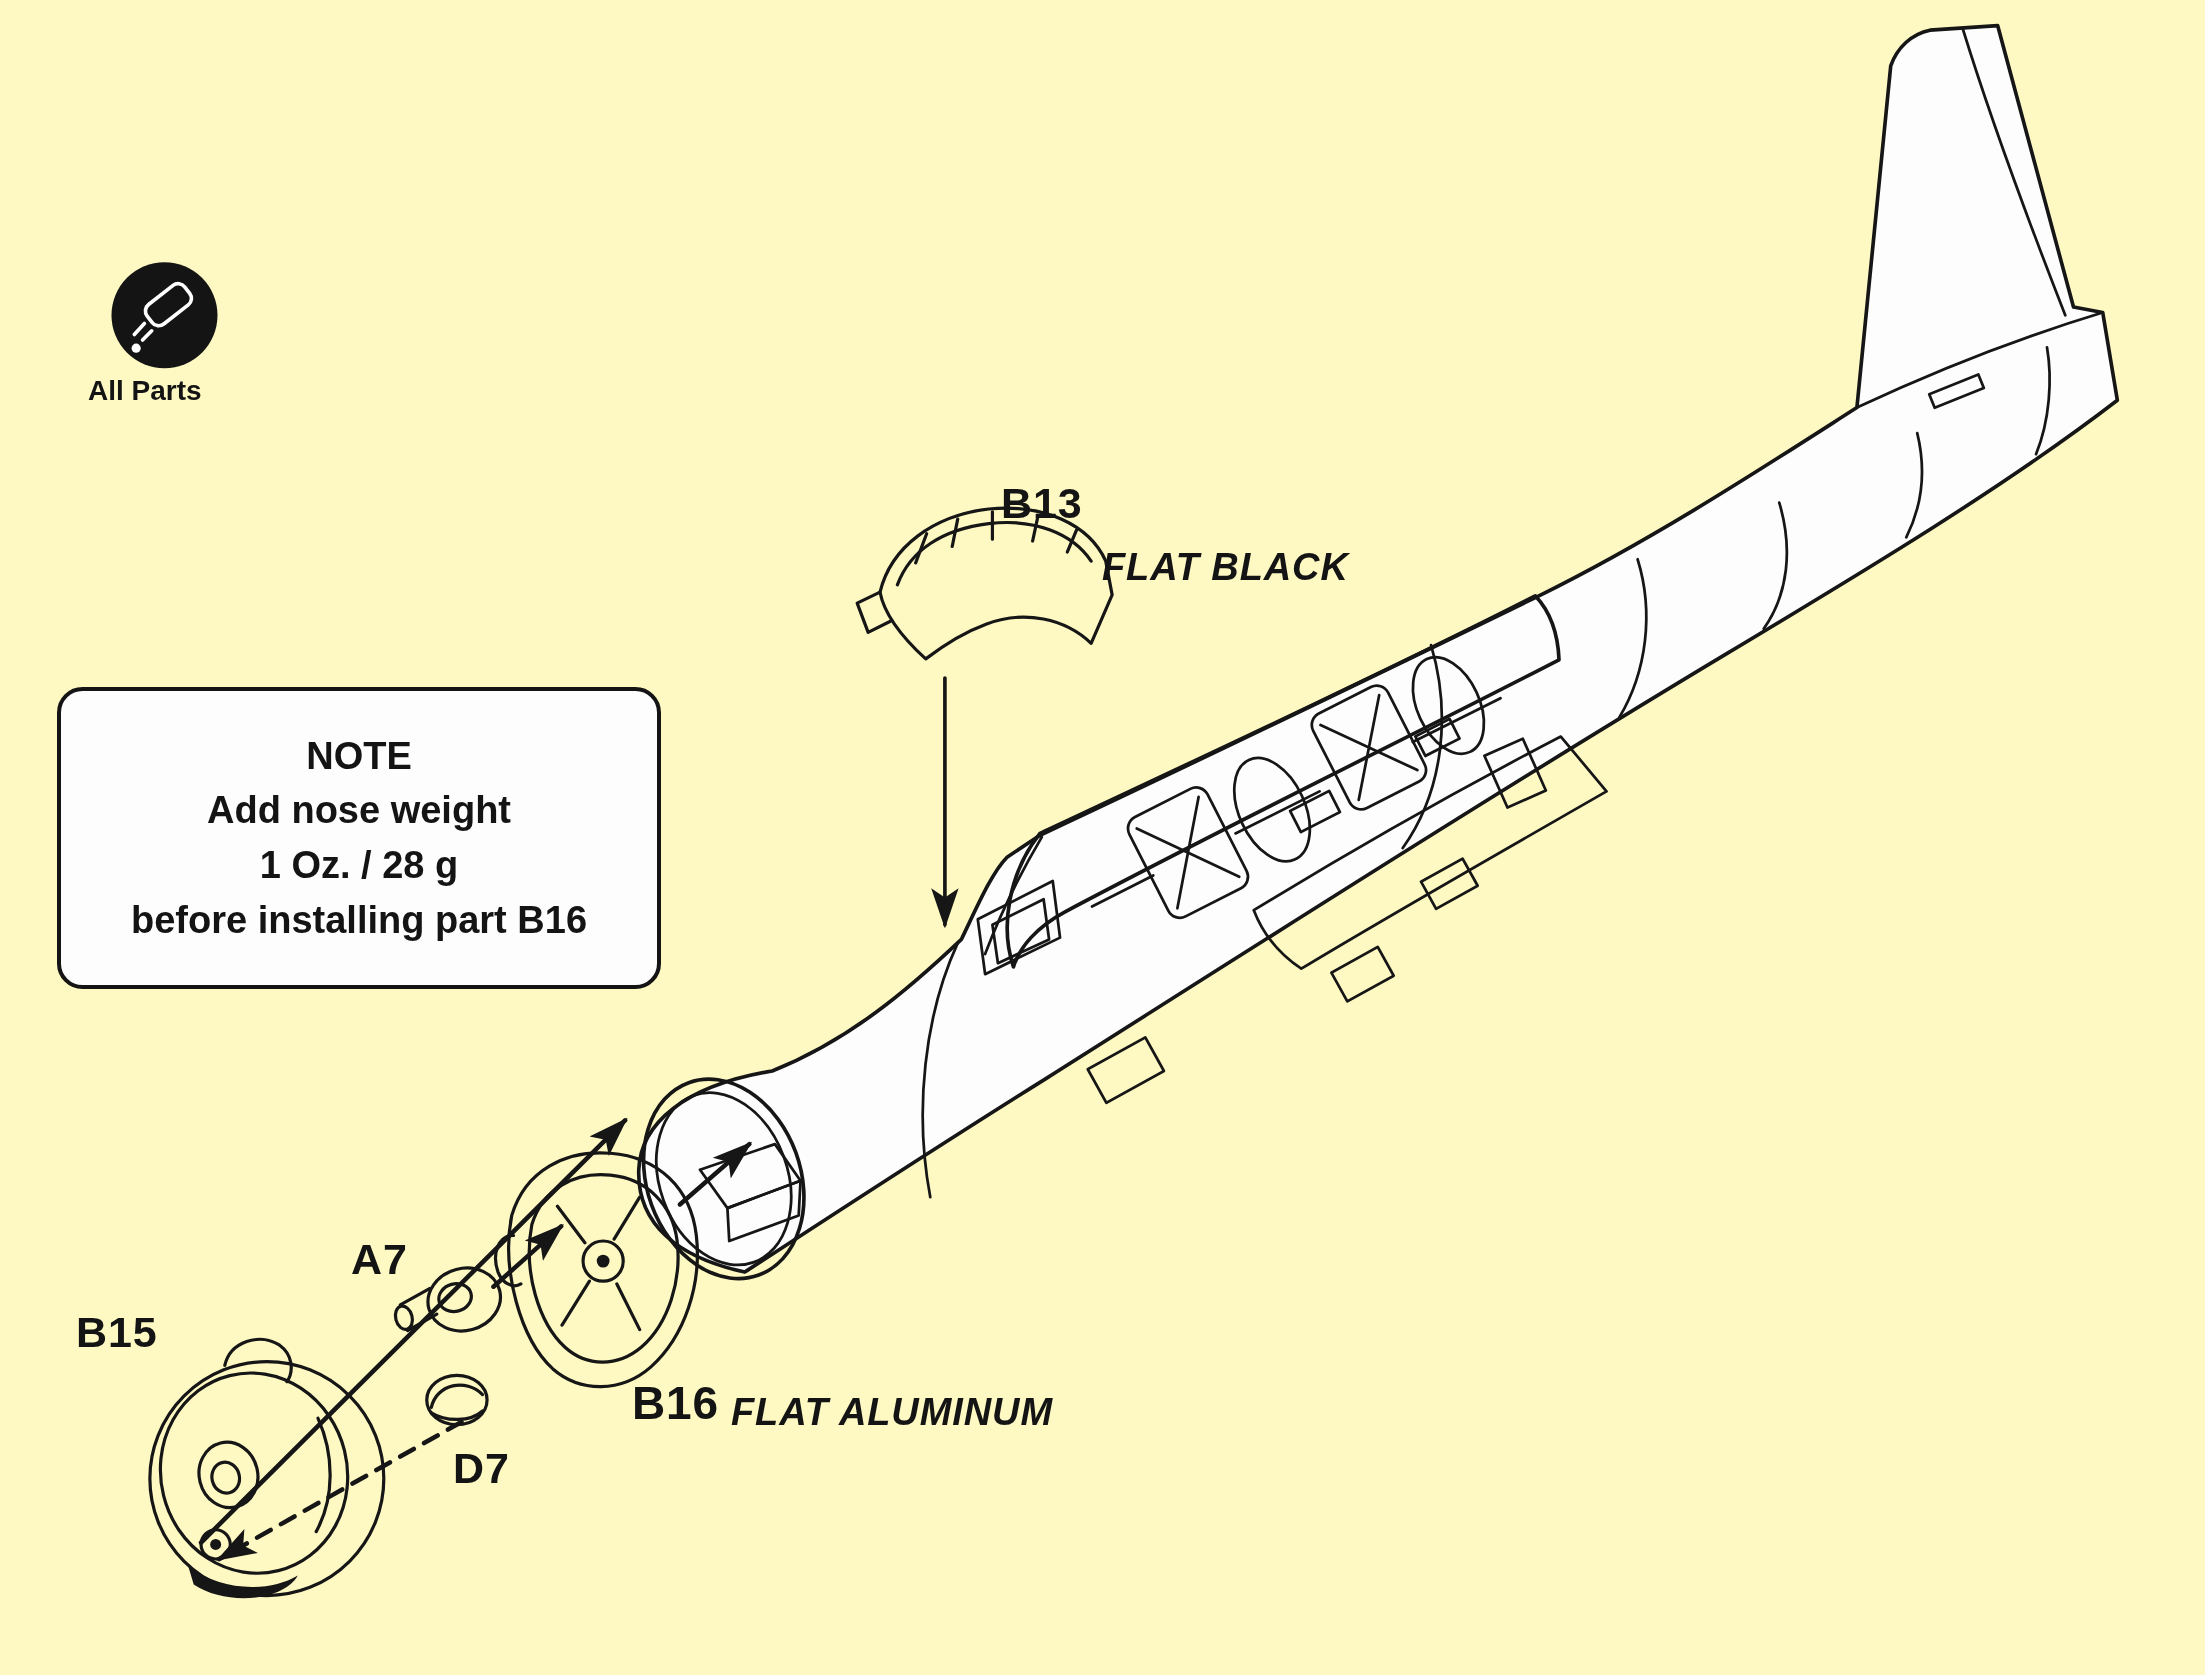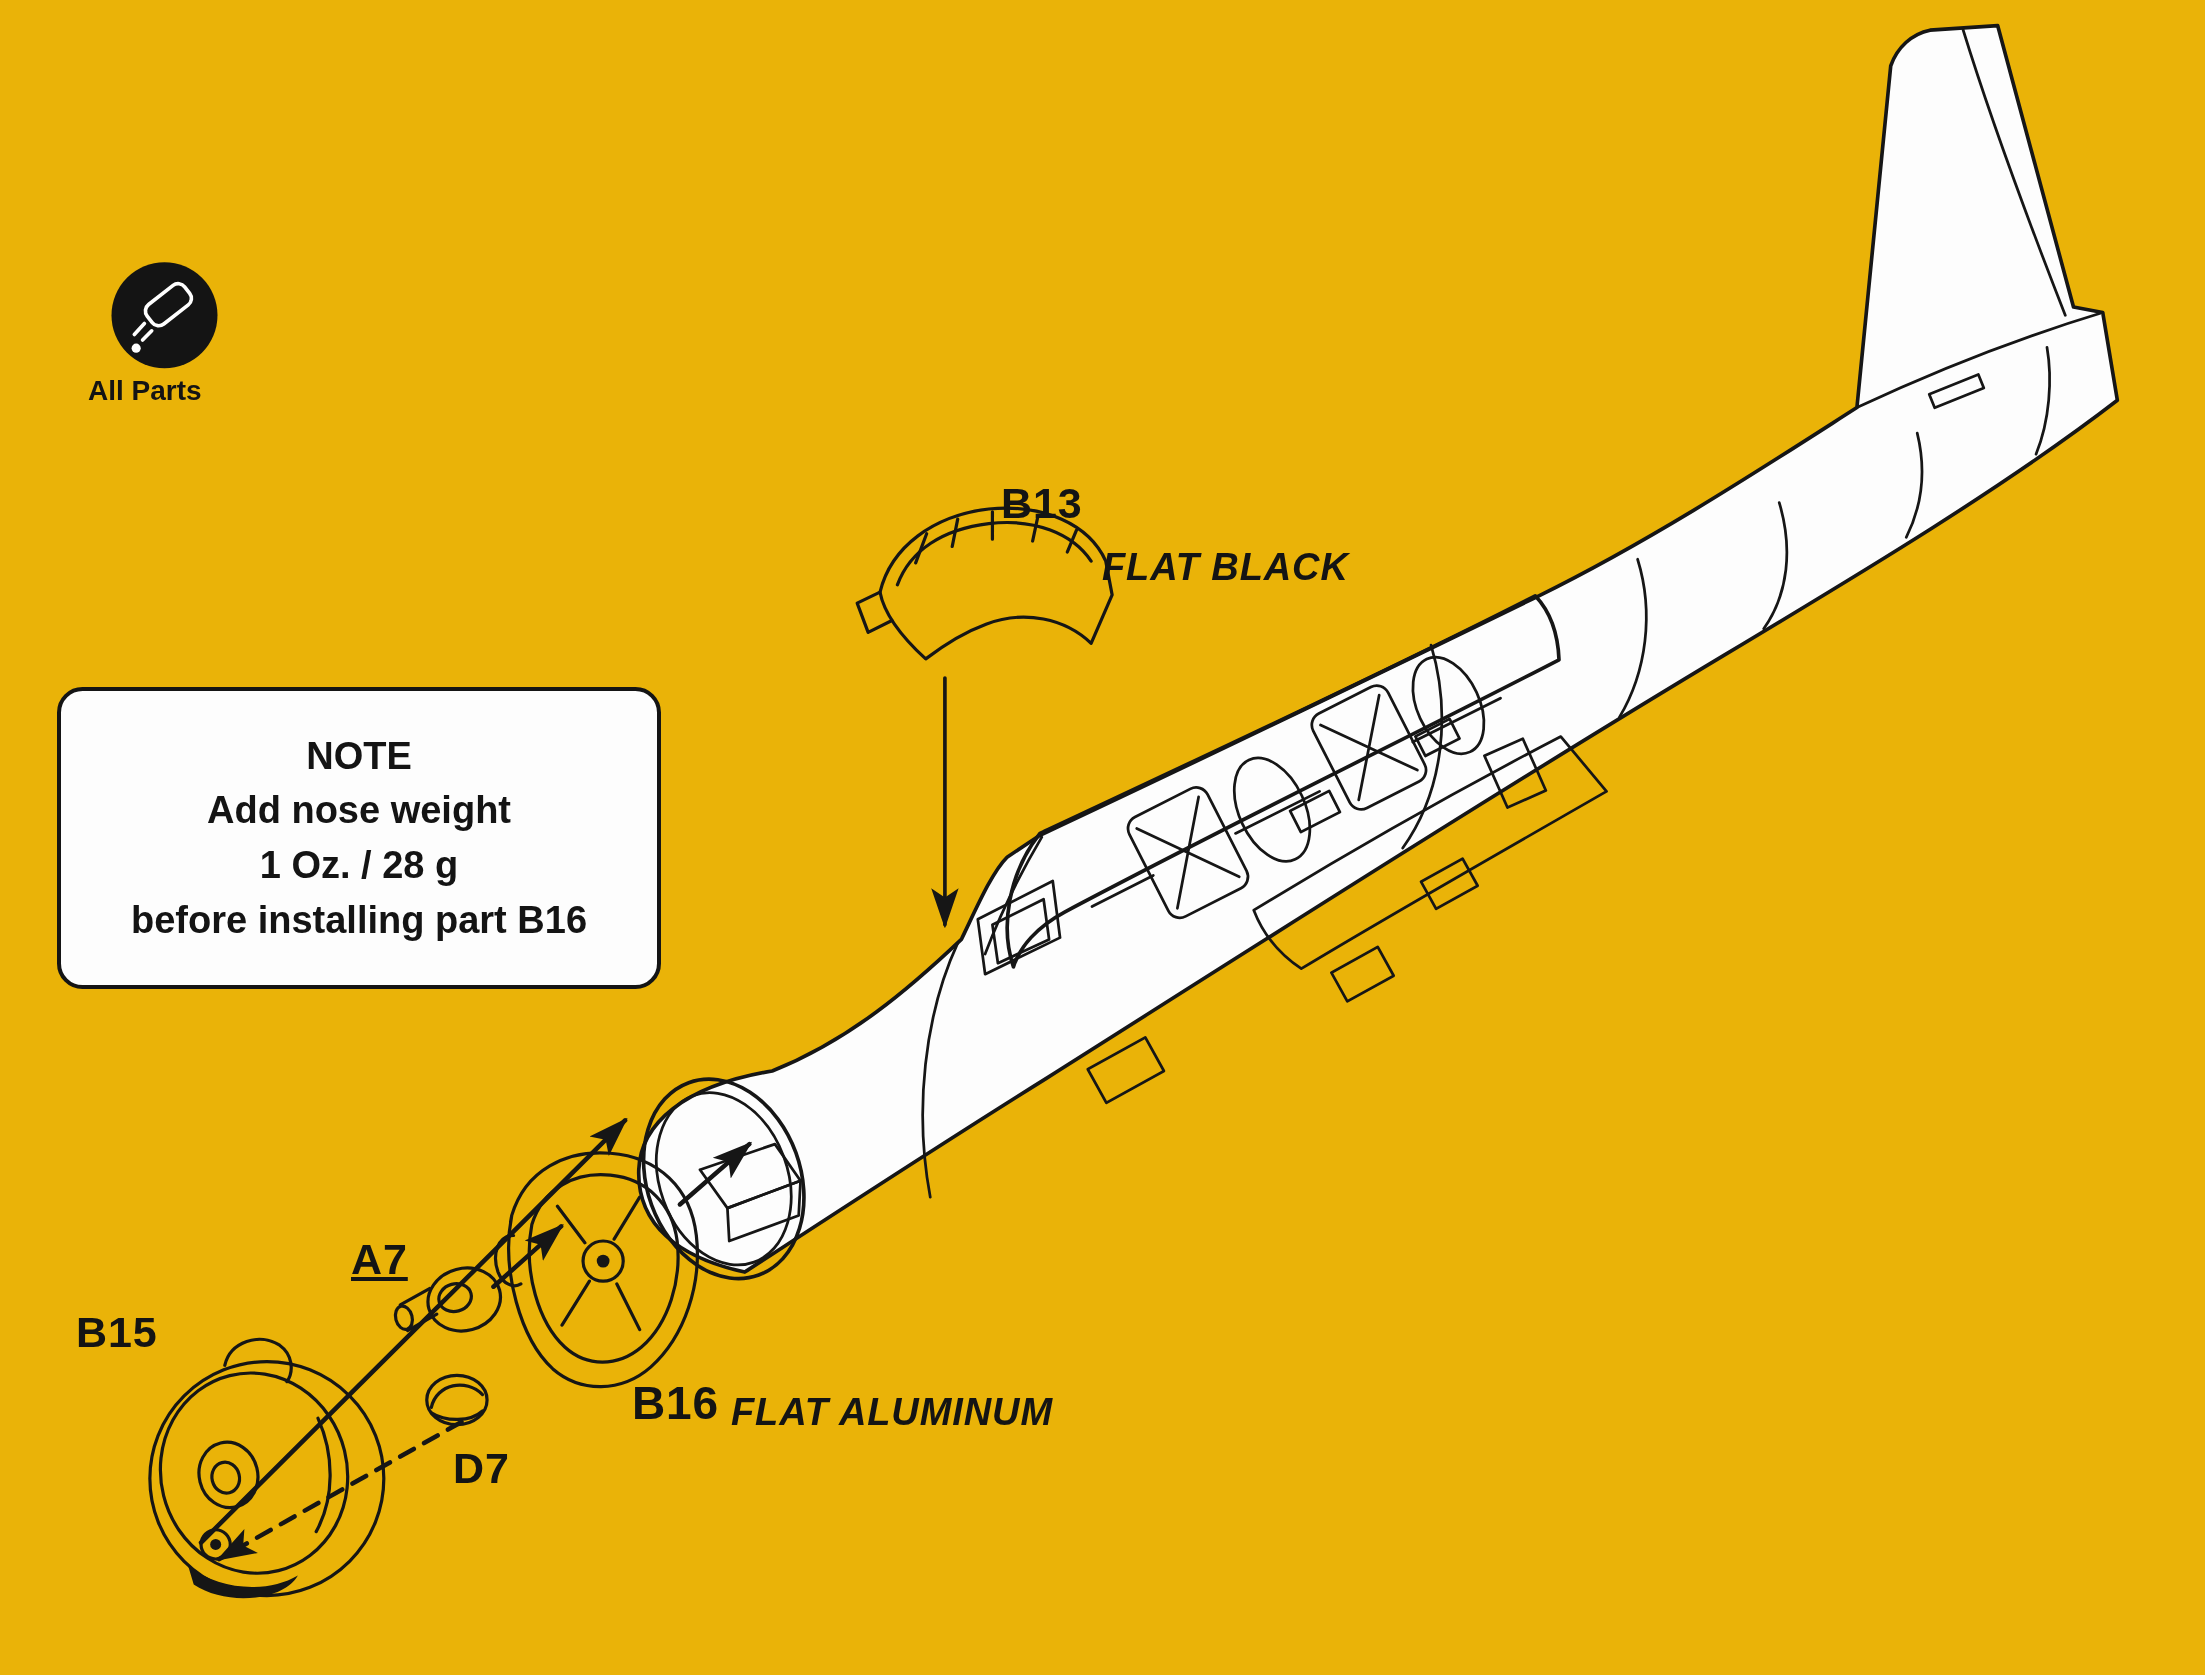--- a/index.html
+++ b/index.html
@@ -1,17 +1,17 @@
 <!DOCTYPE html>
 <html style="font-size:14.6px"><head>
 <meta charset="utf-8">
 <style>
   html,body{margin:0;padding:0;background:#e9e9e9;}
   .sheet{
-    position:relative;width:2206px;height:1676px;background:#eab308;
+    position:relative;width:2206px;height:1676px;background:#fef9c3;
     font-family:"Liberation Sans",sans-serif;color:#141414;overflow:hidden;
   }
   .art{position:absolute;left:0;top:0;width:2206px;height:1676px;}
   .label{position:absolute;font-weight:bold;white-space:nowrap;}
   .part-id{font-size:43px;letter-spacing:0.9px;}
   .part-id.big{font-size:46px;}
   .finish{font-size:38px;letter-spacing:0.9px;font-style:italic;}
   .allparts{position:absolute;left:88px;top:375px;width:219px;font-size:28px;font-weight:bold;}
   .note{
     position:absolute;left:57px;top:687px;width:596px;height:294px;
@@ -161,20 +161,20 @@
     <div>NOTE</div>
     <div>Add nose weight</div>
     <div>1 Oz. / 28 g</div>
     <div>before installing part B16</div>
   </div>
 
   <div class="label part-id" style="left:1001px;top:479px;">B13</div>
   <div class="label finish" style="left:1102px;top:546px;">FLAT BLACK</div>
 
   <div class="label part-id" style="left:76px;top:1308px;">B15</div>
-  <div class="label part-id" style="left:351px;top:1235px;text-decoration:underline;">A7</div>
+  <div class="label part-id" style="left:351px;top:1235px;">A7</div>
   <div class="label part-id" style="left:453px;top:1444px;">D7</div>
 
   <div class="label part-id big" style="left:632px;top:1376px;">B16</div>
   <div class="label finish" style="left:731px;top:1391px;">FLAT ALUMINUM</div>
 
 </div>
 
 
 </body></html>

